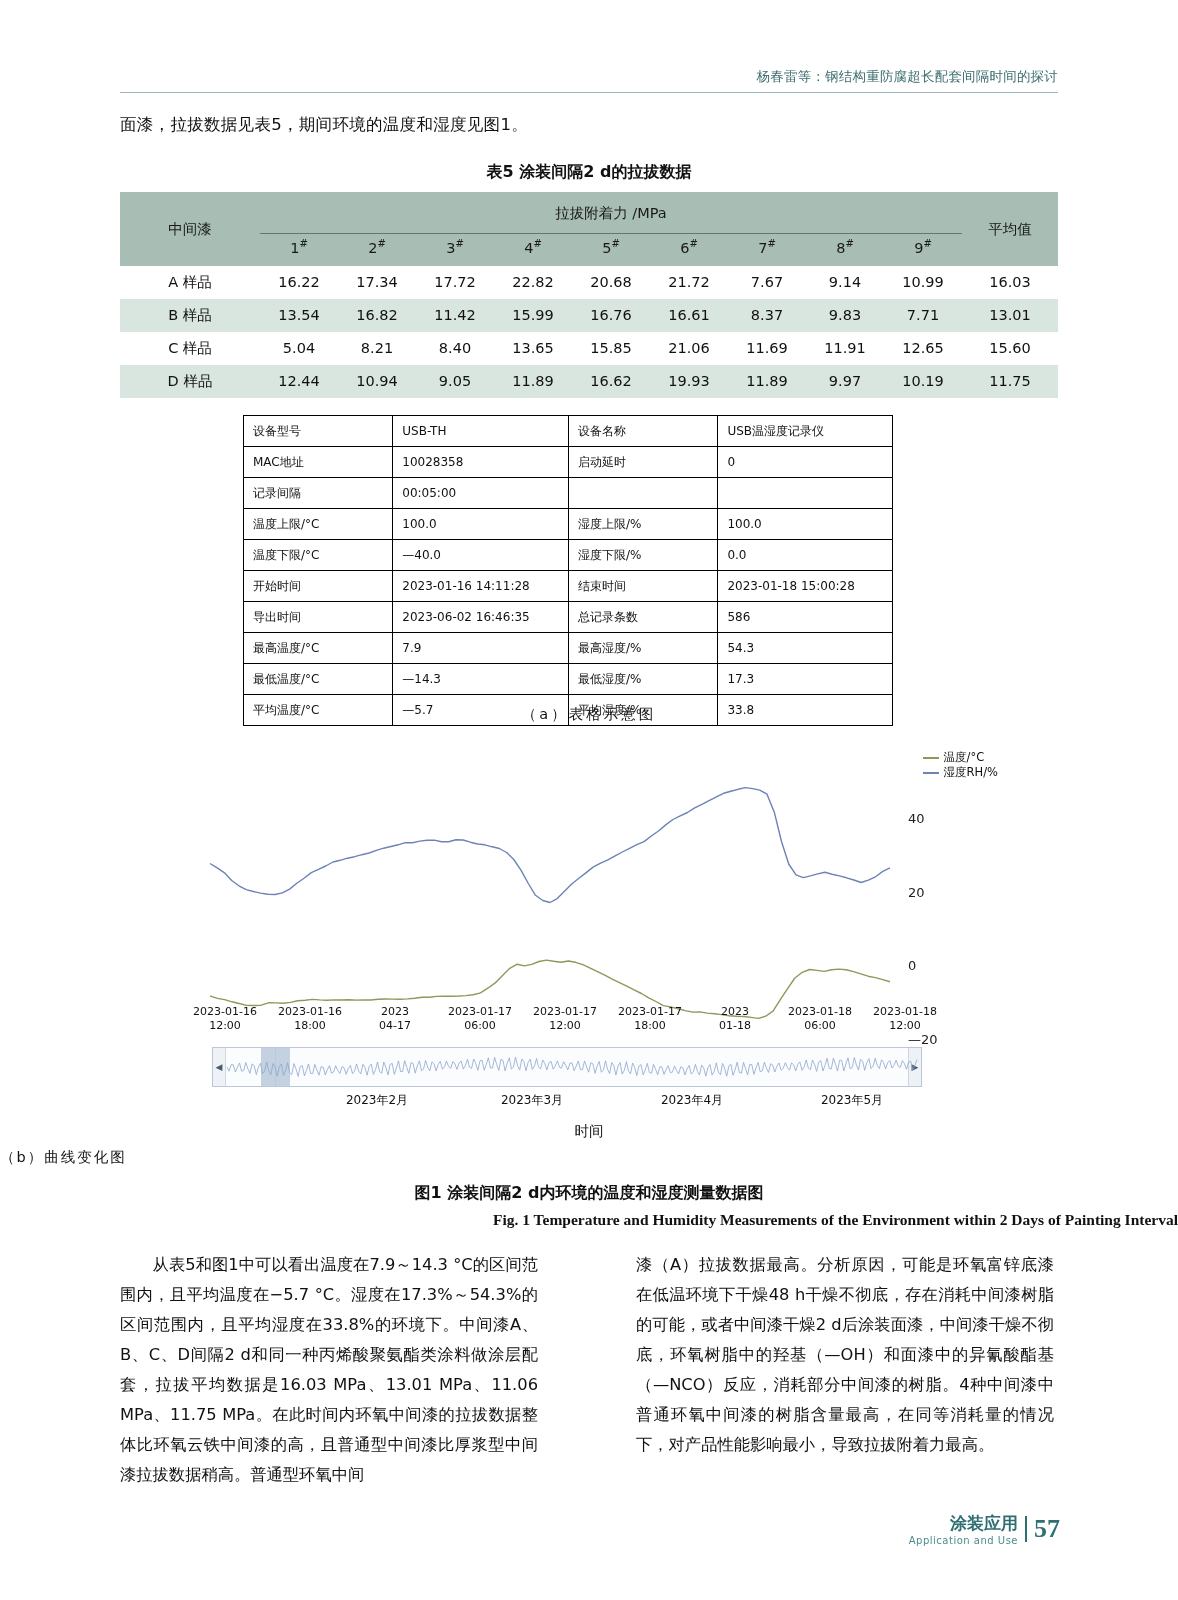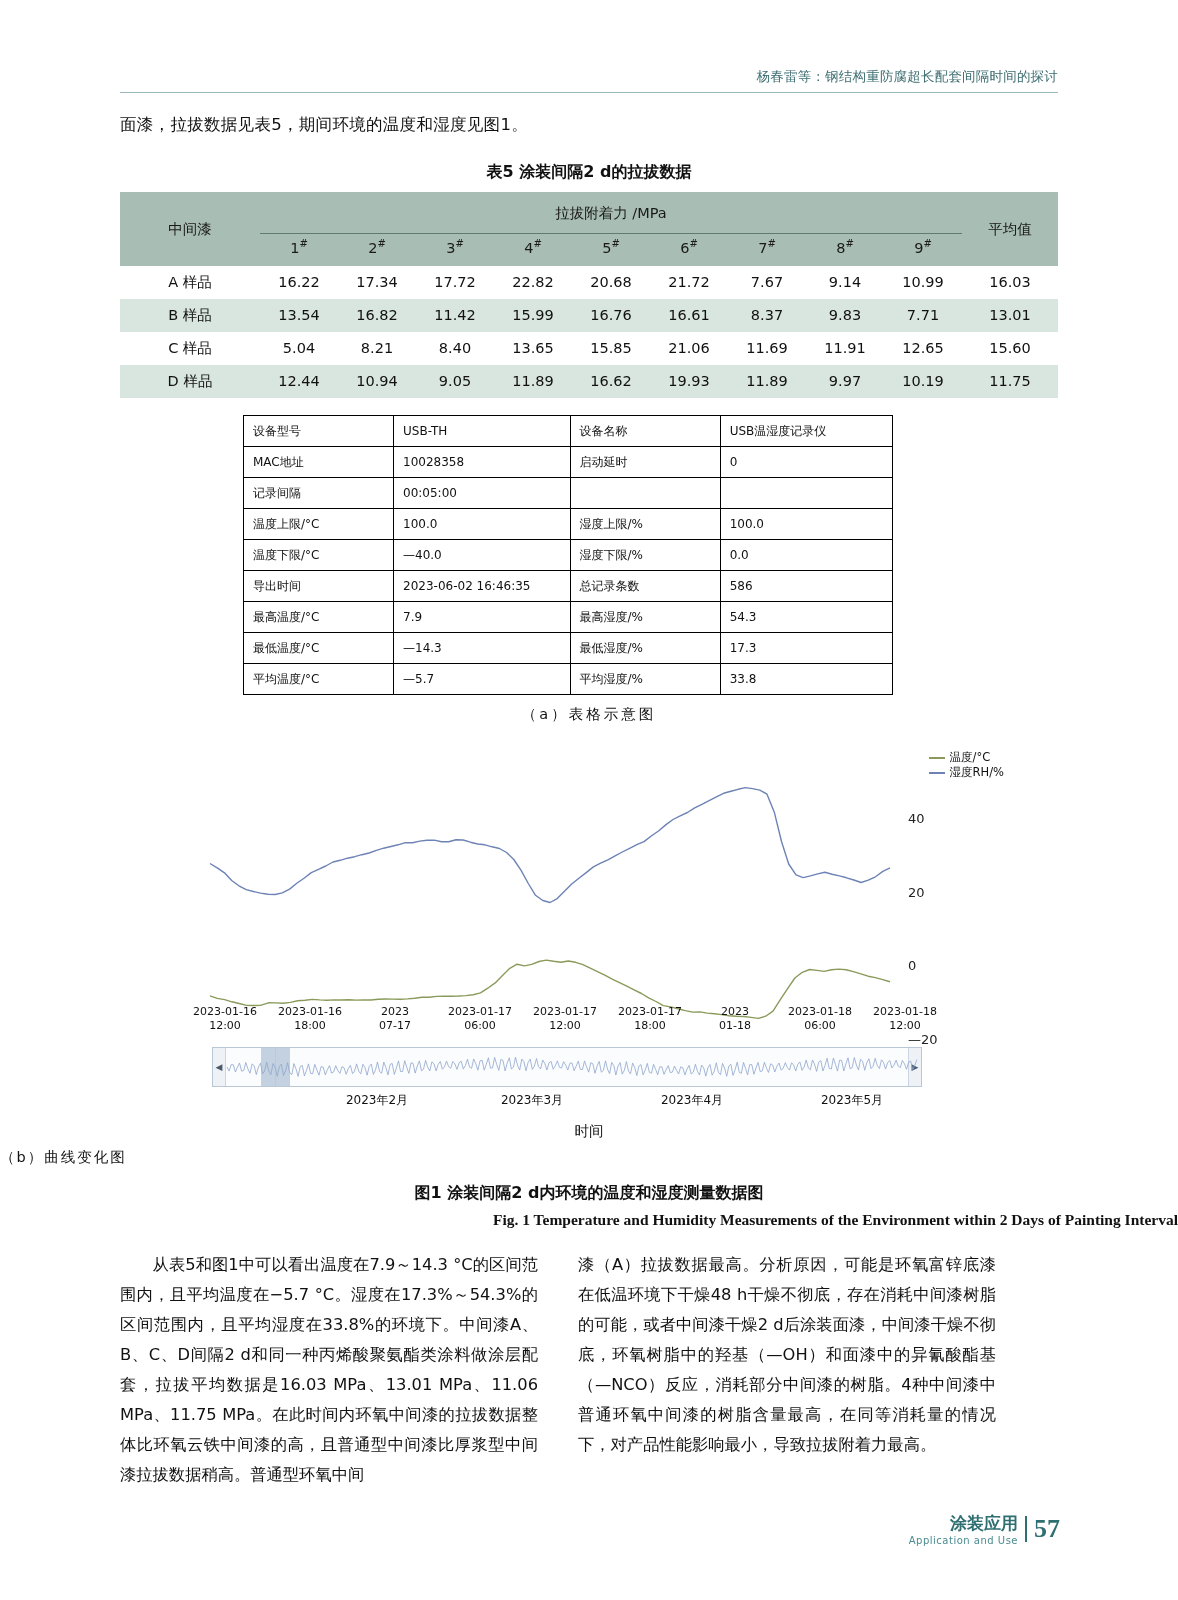--- a/index.html
+++ b/index.html
@@ -145,21 +145,21 @@
   .chart-wrap {
     position: absolute;
     top: 740px;
     left: 180px;
     width: 830px;
     height: 330px;
   }
   .legend {
     position: absolute;
     top: 10px;
-    right: 6px;
+    right: 12px;
     font-size: 11.5px;
     font-family: "DejaVu Sans", sans-serif;
     line-height: 15px;
   }
   .legend div { white-space: nowrap; }
   .legend .swatch {
     display: inline-block;
     width: 16px;
     height: 2px;
     vertical-align: middle;
@@ -273,21 +273,21 @@
     position: absolute;
     top: 1250px;
     width: 418px;
     font-size: 16.3px;
     line-height: 30px;
     font-family: "DejaVu Sans", sans-serif;
     text-align: justify;
     text-justify: inter-character;
   }
   .col.left { left: 120px; }
-  .col.right { left: 578px; }
+  .col.right { left: 636px; }
   .col p { margin: 0; text-indent: 2em; }
   .col.right p { text-indent: 0; }
 
   
   .footer {
     position: absolute;
     bottom: 54px;
     right: 118px;
     text-align: right;
     font-family: "DejaVu Sans", sans-serif;
@@ -435,20 +435,26 @@
         <td class="k">温度上限/°C</td>
         <td class="v">100.0</td>
         <td class="k">湿度上限/%</td>
         <td class="v">100.0</td>
       </tr>
       <tr>
         <td class="k">温度下限/°C</td>
         <td class="v">—40.0</td>
         <td class="k">湿度下限/%</td>
         <td class="v">0.0</td>
+      </tr>
+      <tr>
+        <td class="k">开始时间</td>
+        <td class="v">2023-01-16 14:11:28</td>
+        <td class="k">结束时间</td>
+        <td class="v">2023-01-18 15:00:28</td>
       </tr>
       <tr>
         <td class="k">导出时间</td>
         <td class="v">2023-06-02 16:46:35</td>
         <td class="k">总记录条数</td>
         <td class="v">586</td>
       </tr>
       <tr>
         <td class="k">最高温度/°C</td>
         <td class="v">7.9</td>
@@ -491,21 +497,21 @@
           <text x="728" y="190.47058823529412" font-size="13" font-family="&quot;DejaVu Sans&quot;, sans-serif" fill="#222">0</text>
           <text x="728" y="116.94117647058823" font-size="13" font-family="&quot;DejaVu Sans&quot;, sans-serif" fill="#222">20</text>
           <text x="728" y="43.41176470588235" font-size="13" font-family="&quot;DejaVu Sans&quot;, sans-serif" fill="#222">40</text>
         </g>
     </svg>
   </div>
 
   <div class="xticks">
     <div class="xtick" style="left:0px;"><span>2023-01-16</span><br><span>12:00</span></div>
     <div class="xtick" style="left:85px;"><span>2023-01-16</span><br><span>18:00</span></div>
-    <div class="xtick" style="left:170px;"><span>2023</span><br><span>07-17</span></div>
+    <div class="xtick" style="left:170px;"><span>2023</span><br><span>04-17</span></div>
     <div class="xtick" style="left:255px;"><span>2023-01-17</span><br><span>06:00</span></div>
     <div class="xtick" style="left:340px;"><span>2023-01-17</span><br><span>12:00</span></div>
     <div class="xtick" style="left:425px;"><span>2023-01-17</span><br><span>18:00</span></div>
     <div class="xtick" style="left:510px;"><span>2023</span><br><span>01-18</span></div>
     <div class="xtick" style="left:595px;"><span>2023-01-18</span><br><span>06:00</span></div>
     <div class="xtick" style="left:680px;"><span>2023-01-18</span><br><span>12:00</span></div>
   </div>
 
   <div class="minimap">
     <div class="arrow" style="left:0;">◀</div>

